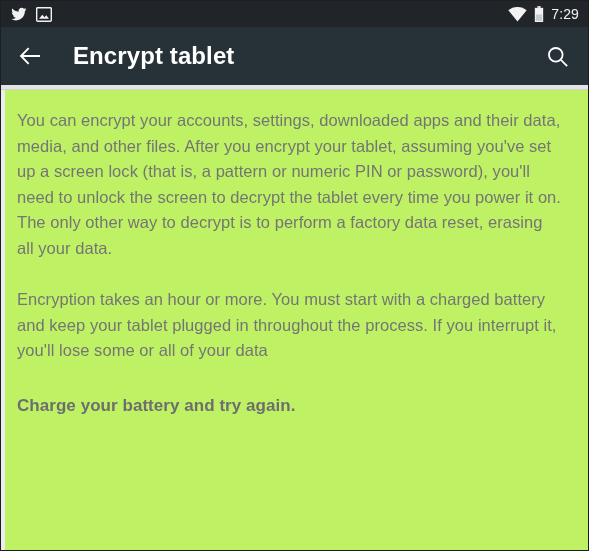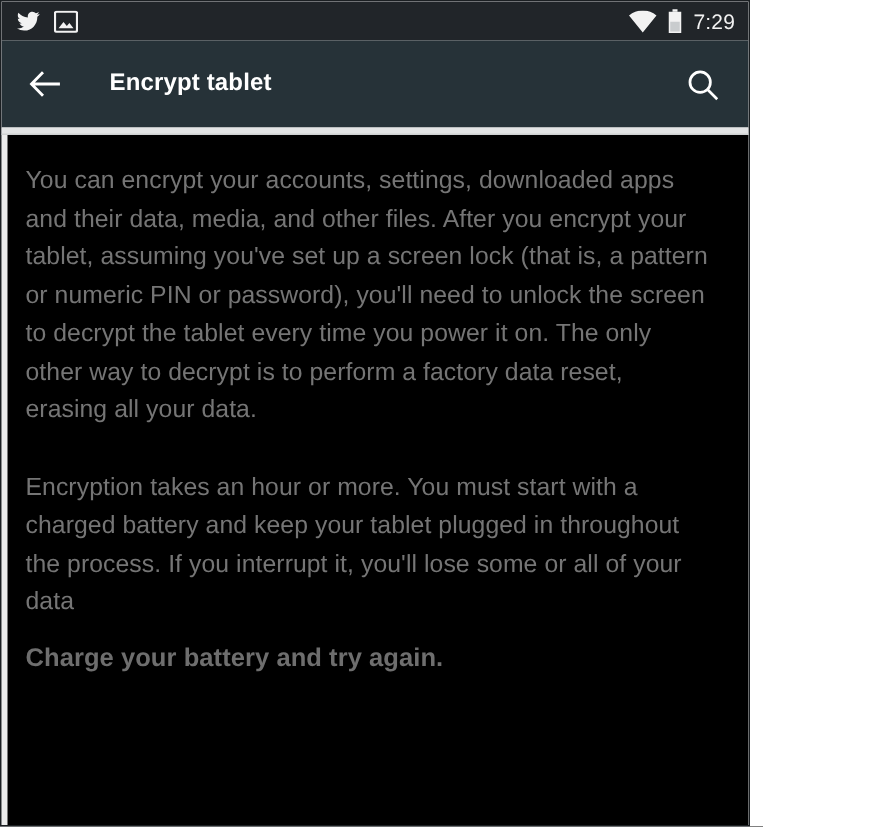--- a/index.html
+++ b/index.html
@@ -8,21 +8,21 @@
   }
   body {
     width: 589px;
     height: 551px;
     background: #ffffff;
     font-family: "Liberation Sans", sans-serif;
     overflow: hidden;
   }
   .screen {
     position: relative;
-    width: 500px;
+    width: 589px;
     height: 551px;
     box-sizing: border-box;
     border: 1px solid #1b1f22;
     background: #ffffff;
     overflow: hidden;
   }
 
   
   .status-bar {
     height: 26px;
@@ -68,40 +68,40 @@
     width: 30px;
     height: 30px;
     display: flex;
     align-items: center;
     justify-content: center;
     flex: none;
     cursor: pointer;
   }
   .app-title {
     color: #ffffff;
-    font-size: 16px;
+    font-size: 24px;
     font-weight: bold;
     margin-left: 28px;
     letter-spacing: 0.1px;
     white-space: nowrap;
   }
   .appbar-spacer { margin-left: auto; }
 
   
   .appbar-divider {
     height: 5px;
     background: #e3e4e5;
     border-bottom: 1px solid #cfd1d2;
     box-sizing: border-box;
   }
 
   
   .content-wrap {
     position: relative;
-    background: #000000;
+    background: #bef264;
     height: 460px;
     box-sizing: border-box;
   }
   .edge-strip {
     position: absolute;
     left: 0;
     top: 0;
     width: 4px;
     height: 100%;
     background: #ececec;
@@ -111,21 +111,21 @@
     box-sizing: border-box;
   }
   p.body-text {
     margin: 0 0 26px 0;
     color: #757575;
     font-size: 16.5px;
     line-height: 25.5px;
     letter-spacing: 0.05px;
   }
   p.body-text.second {
-    margin-bottom: 12px;
+    margin-bottom: 30px;
   }
   p.warn-text {
     margin: 0 0 22px 0;
     color: #6e6e6e;
     font-size: 17px;
     font-weight: bold;
     line-height: 24px;
     letter-spacing: 0.05px;
   }
   p.warn-text.last { margin-bottom: 0; }

